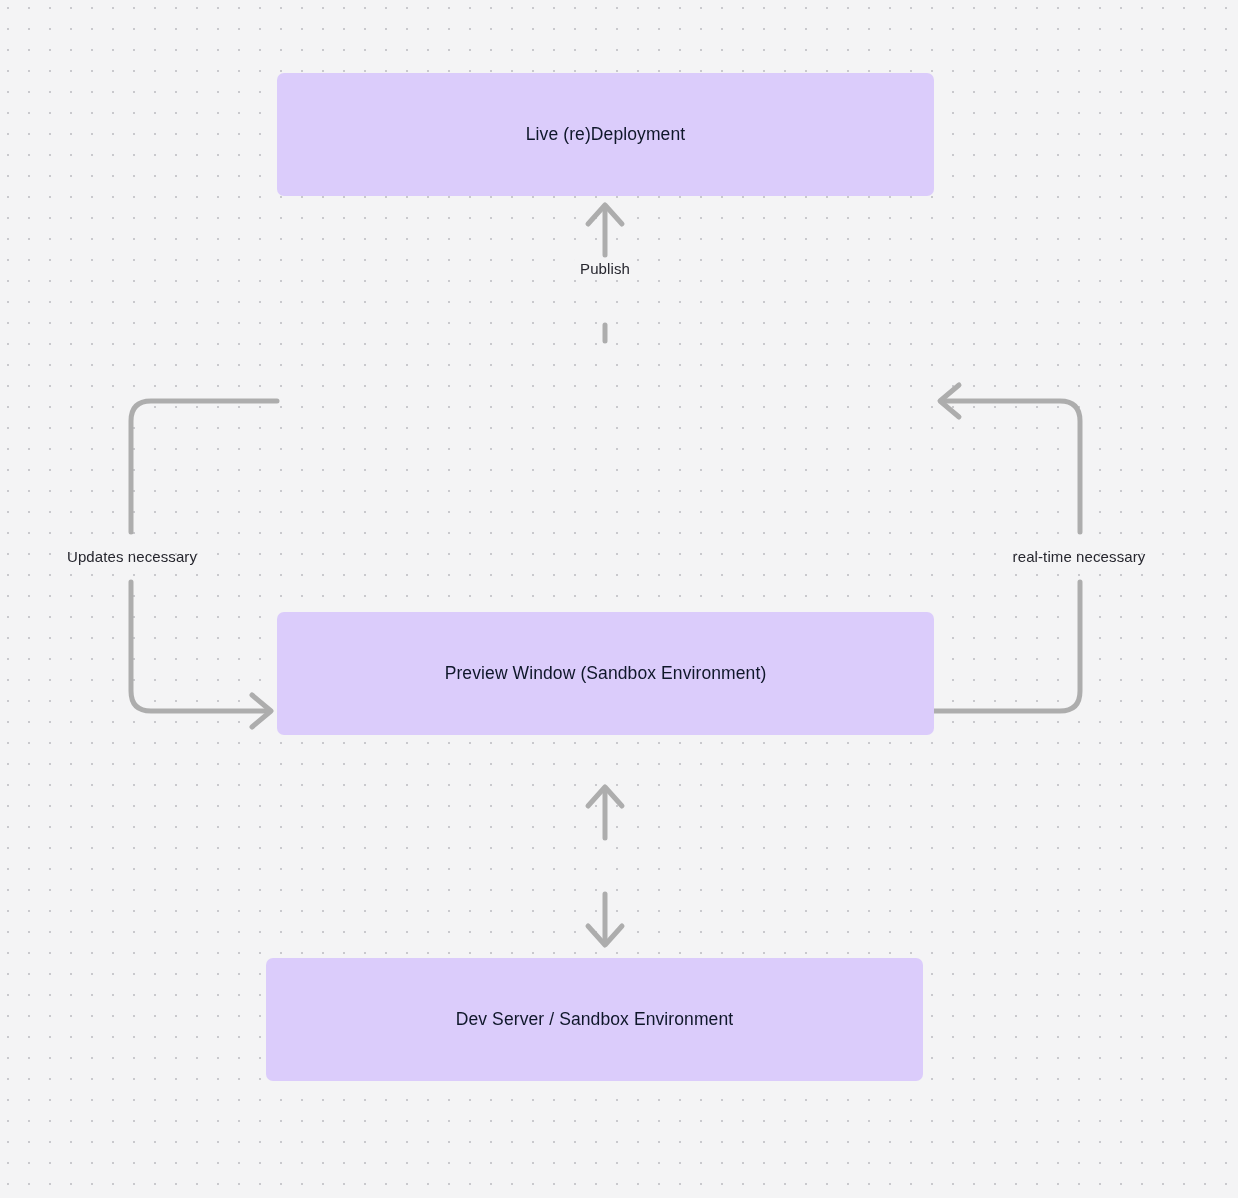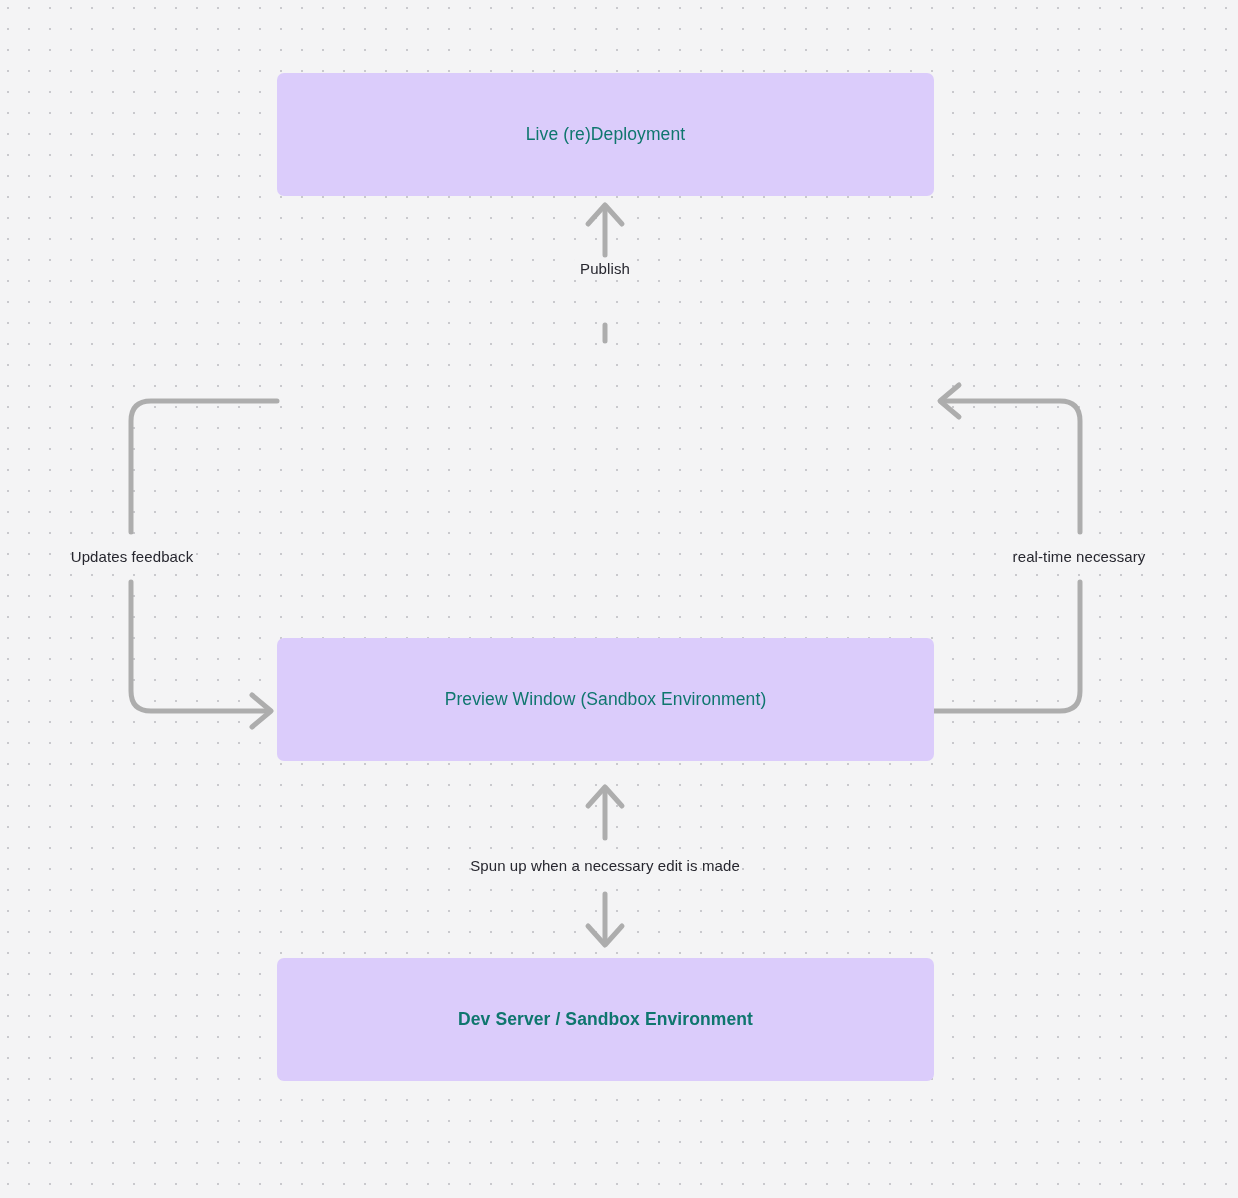--- a/index.html
+++ b/index.html
@@ -34,21 +34,21 @@
   }
   .node {
     position: absolute;
     box-sizing: border-box;
     background: #dbccfb;
     border-radius: 7px;
     display: flex;
     align-items: center;
     justify-content: center;
     text-align: center;
-    color: #0f766e;
+    color: #0f172a;
     font-size: 17.5px;
     line-height: 1.35;
     letter-spacing: 0.1px;
   }
   .node-label {
     display: block;
     padding: 0 14px;
   }
   .edge-label {
     position: absolute;
@@ -95,29 +95,28 @@
       <path d="M 605 894 L 605 943" fill="none" stroke="#adadad" stroke-width="5" stroke-linecap="round"></path>
       <path d="M 588 926 L 605 945 L 622 926" fill="none" stroke="#adadad" stroke-width="5" stroke-linecap="round" stroke-linejoin="round"></path>
     </g>
   </svg>
 
   <div class="node" style="left:277px; top:73px; width:657px; height:123px;">
     <span class="node-label">Live (re)Deployment</span>
   </div>
 
 
-  <div class="node" style="left:277px; top:638px; width:657px; height:123px;">
+  <div class="node" style="left:277px; top:612px; width:657px; height:123px;">
     <span class="node-label">Preview Window (Sandbox Environment)</span>
   </div>
 
-  <div class="node" style="left:277px; top:958px; width:657px; height:123px;font-weight:bold;">
+  <div class="node" style="left:266px; top:958px; width:657px; height:123px;">
     <span class="node-label">Dev Server / Sandbox Environment</span>
   </div>
 
   <div class="edge-label lbl-bg" style="left:605px; top:269px;">Publish</div>
 
-  <div class="edge-label" style="left:132px; top:557px;">Updates feedback</div>
+  <div class="edge-label" style="left:132px; top:557px;">Updates necessary</div>
 
   <div class="edge-label" style="left:1079px; top:557px;">real-time necessary</div>
 
-  <div class="edge-label" style="left:605px; top:866px;">Spun up when a necessary edit is made</div>
 
 </div>
 
 </body></html>

